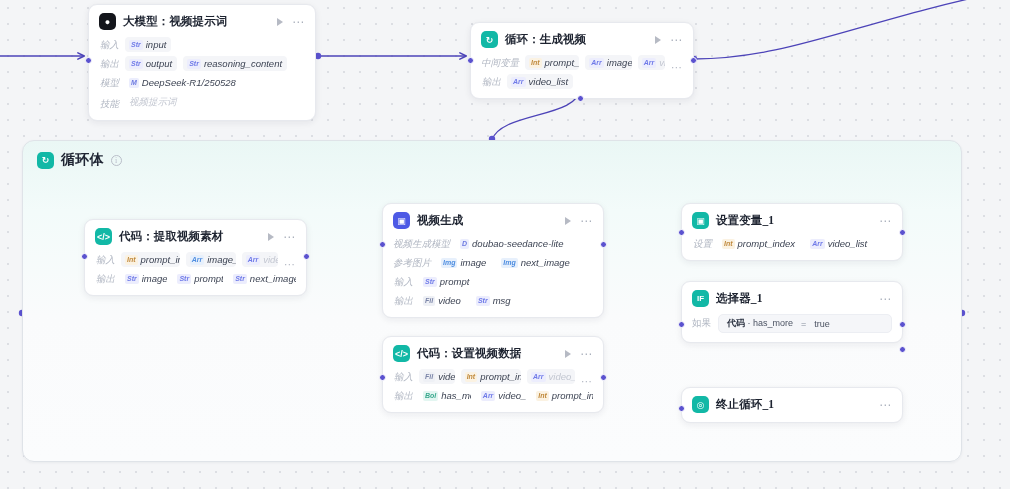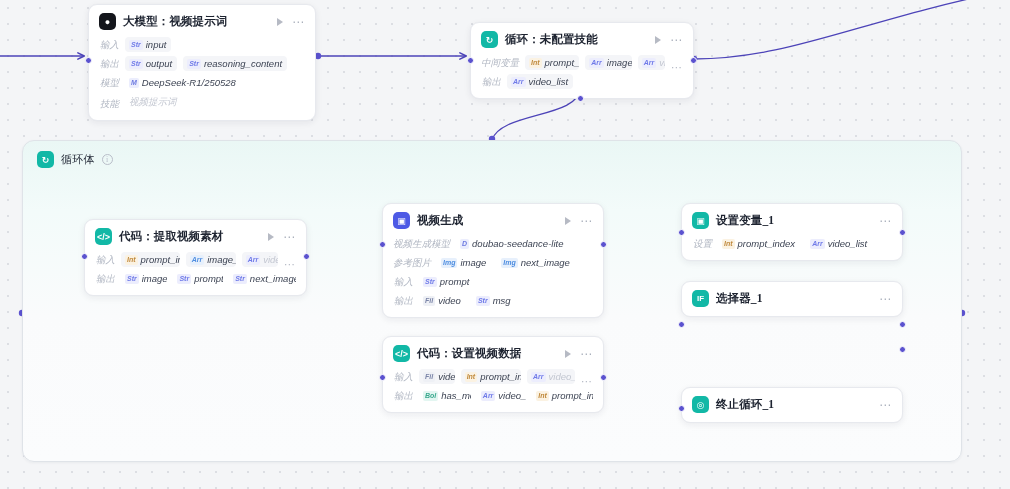--- a/index.html
+++ b/index.html
@@ -23,21 +23,21 @@
     position: absolute;
     border: 1px solid #dfe3e8;
     border-radius: 12px;
     background: linear-gradient(180deg, #eaf7f5 0%, #f3fbfa 22%, #fafbfc 55%, #fbfcfd 100%);
     box-shadow: 0 1px 3px rgba(20,30,60,.05);
   }
   .loop-header {
     display: flex; align-items: center; gap: 7px;
     padding: 10px 14px 0 14px;
   }
-  .loop-title { font-size: 11px; color: #1f2533; font-weight: 400; letter-spacing: .2px; }
+  .loop-title { font-size: 14px; color: #1f2533; font-weight: 700; letter-spacing: .2px; }
   .info-icon {
     width: 11px; height: 11px; border-radius: 50%;
     border: 1px solid #b9bec9; color: #b9bec9;
     font-size: 8px; line-height: 9px; text-align: center;
     font-family: "Liberation Serif", serif;
   }
 
   
   .node {
     position: absolute;
@@ -225,21 +225,21 @@
         <span class="row-label">技能</span>
         <span class="chip plain faded">视频提示词</span>
       </div>
     </div>
     <span class="port l" style="top:52px;"></span>
   </div>
 
   <div class="node" style="left:470px; top:22px; width:224px;">
     <div class="node-head">
       <span class="node-icon" style="background:#12b8a6;">↻</span>
-      <span class="node-title">循环：未配置技能</span>
+      <span class="node-title">循环：生成视频</span>
       <span class="head-actions">
         <span class="play-icon"></span>
         <span class="dots">⋯</span>
       </span>
     </div>
     <div class="node-body">
       <div class="row">
         <span class="row-label">中间变量</span>
         <span class="chip">
             <span class="tag num">Int</span>
@@ -437,20 +437,28 @@
   </div>
 
   <div class="node" style="left:681px; top:281px; width:222px;">
     <div class="node-head">
       <span class="node-icon" style="background:#12b8a6; font-size:8px;">IF</span>
       <span class="node-title">选择器_1</span>
       <span class="head-actions">
         <span class="dots">⋯</span>
       </span>
     </div>
+    <div class="cond-row">
+      <span class="cond-label">如果</span>
+      <span class="cond-box">
+        <span class="cond-pill"><b>代码</b> <span>·</span> <span>has_more</span></span>
+        <span class="cond-op">=</span>
+        <span class="cond-val">true</span>
+      </span>
+    </div>
     <span class="port l" style="top:39px;"></span>
     <span class="port r" style="top:39px;"></span>
     <span class="port r" style="top:64px;"></span>
   </div>
 
   <div class="node" style="left:681px; top:387px; width:222px;">
     <div class="node-head">
       <span class="node-icon" style="background:#12b8a6;">◎</span>
       <span class="node-title">终止循环_1</span>
       <span class="head-actions">

